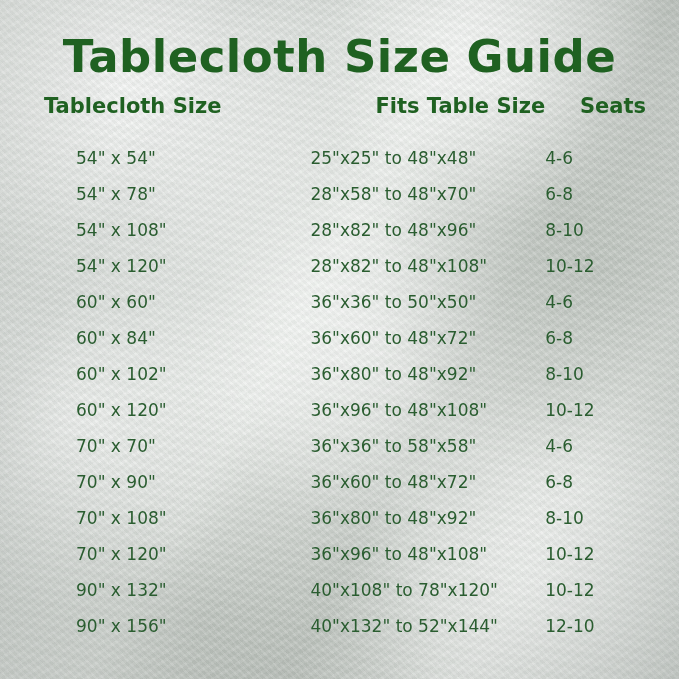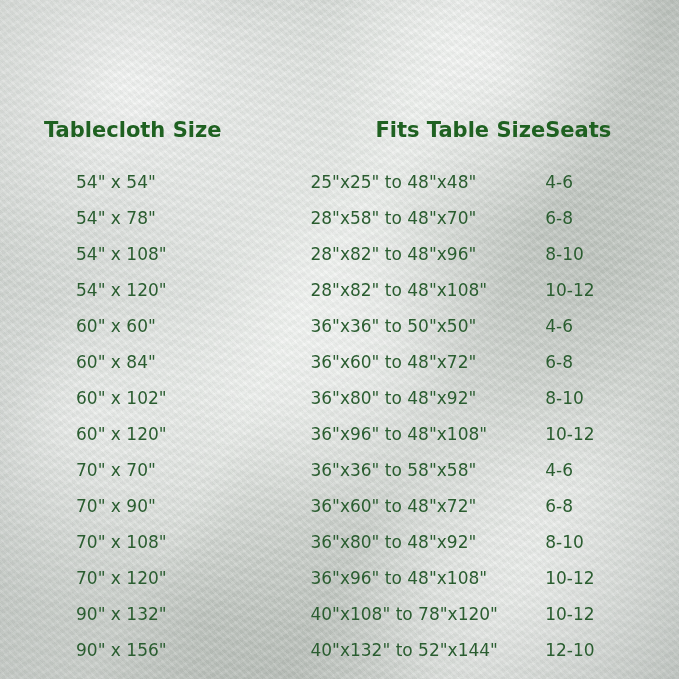--- a/index.html
+++ b/index.html
@@ -60,21 +60,21 @@
     text-align: center;
     font-family: "DejaVu Sans", sans-serif;
     font-weight: bold;
     font-size: 45px;
     letter-spacing: 0.5px;
     color: #1f6121;
     white-space: nowrap;
   }
   table.guide {
     position: absolute;
-    top: 112px;
+    top: 88px;
     left: 34px;
     width: 612px;
     border-collapse: collapse;
     color: #24642b;
   }
   table.guide th {
     font-family: "DejaVu Sans", sans-serif;
     font-weight: bold;
     font-size: 21px;
     padding: 6px 0 22px 0;
@@ -86,30 +86,31 @@
     font-size: 17px;
     padding: 8px 0;
     color: #2a5d30;
     white-space: nowrap;
   }
   .col-size   { width: 250px; text-align: left;  padding-left: 42px !important; }
   .col-fits   { width: 250px; text-align: left;  padding-left: 10px !important; }
   .col-seats  { width: 112px; text-align: left; }
   th.col-size  { padding-left: 10px !important; text-align: left; }
   th.col-fits  { padding-left: 10px !important; text-align: right; }
-  th.col-seats { text-align: left; }
+  th.col-seats { text-align: right; }
 </style>
 </head>
 <body>
 
 <div id="page">
   <div id="texture"></div>
   <div id="vignette"></div>
 
   <div id="content">
+    <div class="title">Tablecloth Size Guide</div>
 
     <table class="guide">
       <thead>
         <tr>
           <th class="col-size">Tablecloth Size</th>
           <th class="col-fits">Fits Table Size</th>
           <th class="col-seats">Seats</th>
         </tr>
       </thead>
       <tbody>

